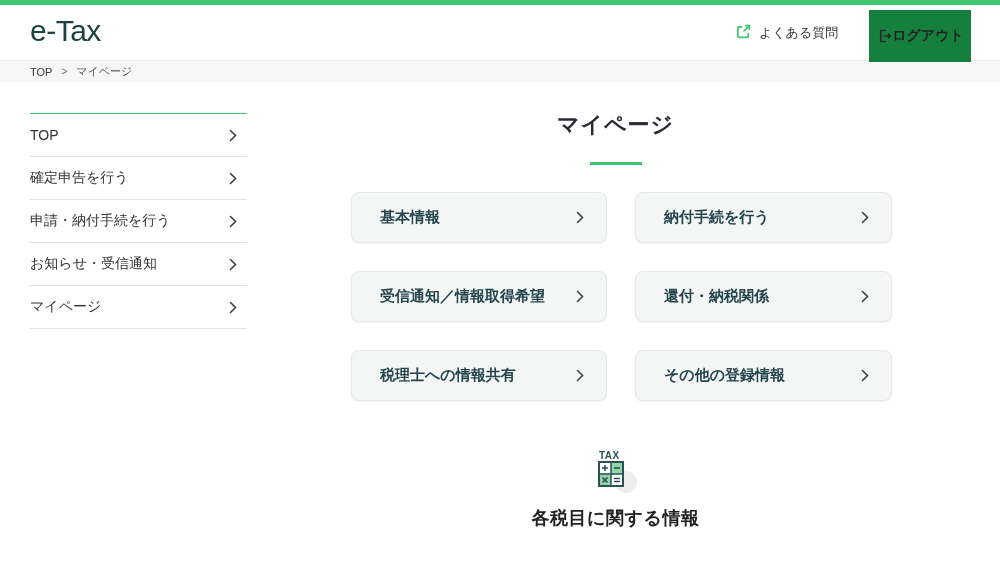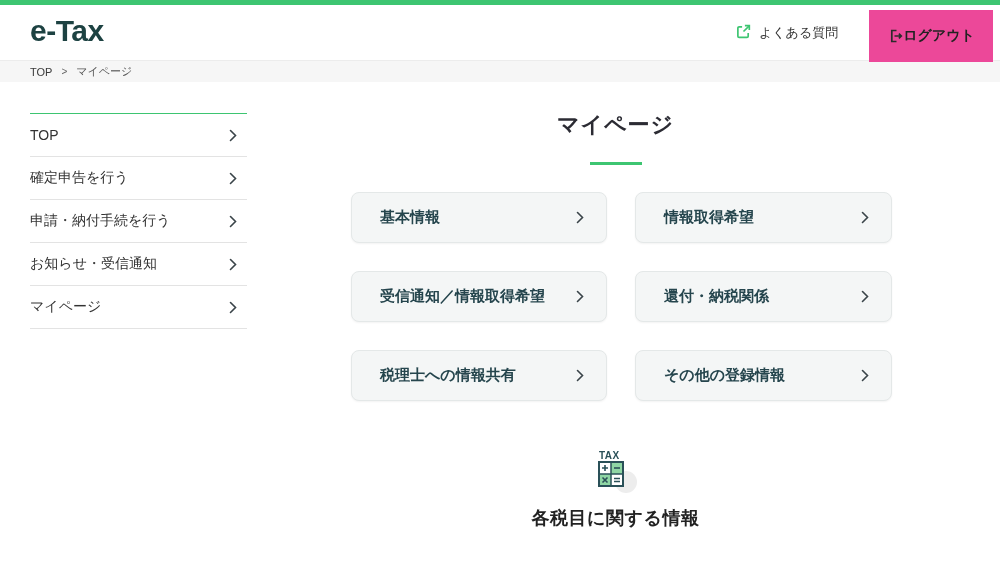--- a/index.html
+++ b/index.html
@@ -5,26 +5,26 @@
   * { margin:0; padding:0; box-sizing:border-box; }
   html,body { width:1000px; height:563px; background:#fff; overflow:hidden;
     font-family:"Liberation Sans","DejaVu Sans",sans-serif; }
   .page { position:relative; width:1000px; height:563px; background:#fff; }
 
   
   .top-bar { height:5px; background:#3dc571; }
 
   
   .header { position:relative; height:55px; background:#fff; }
-  .logo { position:absolute; left:30px; top:9px; font-size:30px; font-weight:bold;
+  .logo { position:absolute; left:30px; top:9px; font-size:30px; font-weight:normal;
     color:#1d4242; letter-spacing:-0.5px; cursor:pointer; }
   .faq-link { position:absolute; left:736px; top:19px; display:flex; align-items:flex-start;
     gap:8px; font-size:13px; color:#333; cursor:pointer; }
-  .logout-btn { position:absolute; left:869px; top:5px; width:124px; height:52px;
-    background:#ec4899; border:none; display:flex; align-items:center; justify-content:center;
+  .logout-btn { position:absolute; left:869px; top:5px; width:102px; height:52px;
+    background:#15803d; border:none; display:flex; align-items:center; justify-content:center;
     gap:0; font-size:14px; font-weight:bold; color:#222; cursor:pointer;
     font-family:inherit; }
 
   
   .breadcrumb { height:22px; background:#f6f6f6; border-top:1px solid #ececec;
     display:flex; align-items:center; padding-left:30px; gap:9px; font-size:11px; color:#3a3a3a; }
   .crumb-current { color:#555; }
   .crumb-sep { color:#666; font-size:10px; }
 
   
@@ -132,21 +132,21 @@
 
 
       <div class="btn-grid">
         <button class="panel-btn">
           <span>基本情報</span>
           <svg class="icon" width="8" height="13" viewBox="0 0 8 13">
               <polyline points="1.5,1.5 6.5,6.5 1.5,11.5" fill="none" stroke="#3a4449" stroke-width="1.6" stroke-linecap="round"></polyline>
             </svg>
         </button>
         <button class="panel-btn">
-          <span>情報取得希望</span>
+          <span>納付手続を行う</span>
           <svg class="icon" width="8" height="13" viewBox="0 0 8 13">
               <polyline points="1.5,1.5 6.5,6.5 1.5,11.5" fill="none" stroke="#3a4449" stroke-width="1.6" stroke-linecap="round"></polyline>
             </svg>
         </button>
         <button class="panel-btn">
           <span>受信通知／情報取得希望</span>
           <svg class="icon" width="8" height="13" viewBox="0 0 8 13">
               <polyline points="1.5,1.5 6.5,6.5 1.5,11.5" fill="none" stroke="#3a4449" stroke-width="1.6" stroke-linecap="round"></polyline>
             </svg>
         </button>

